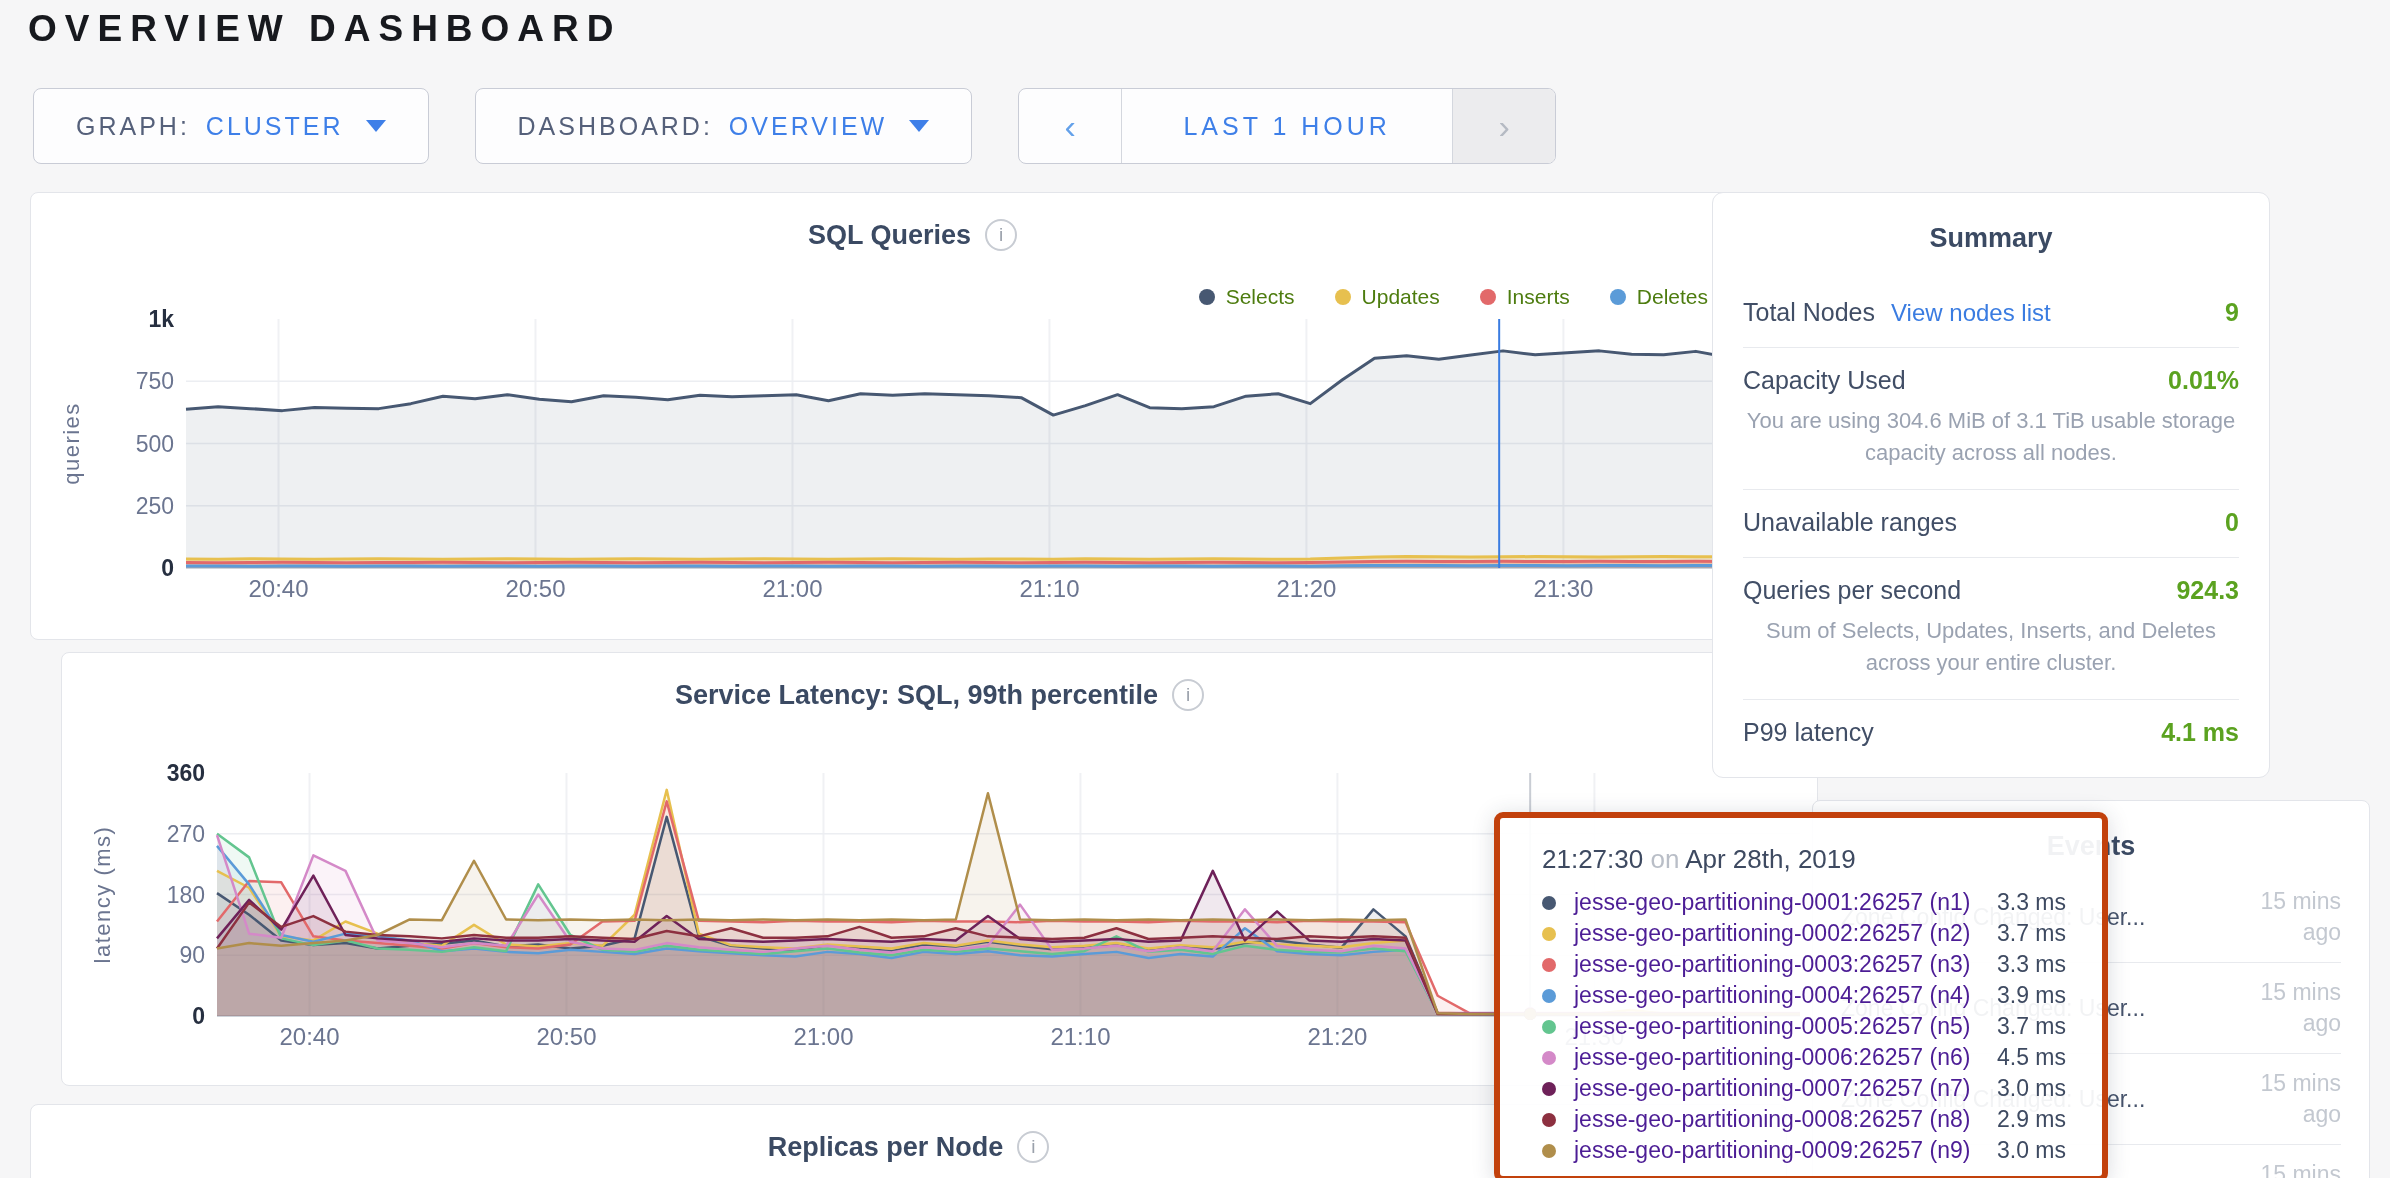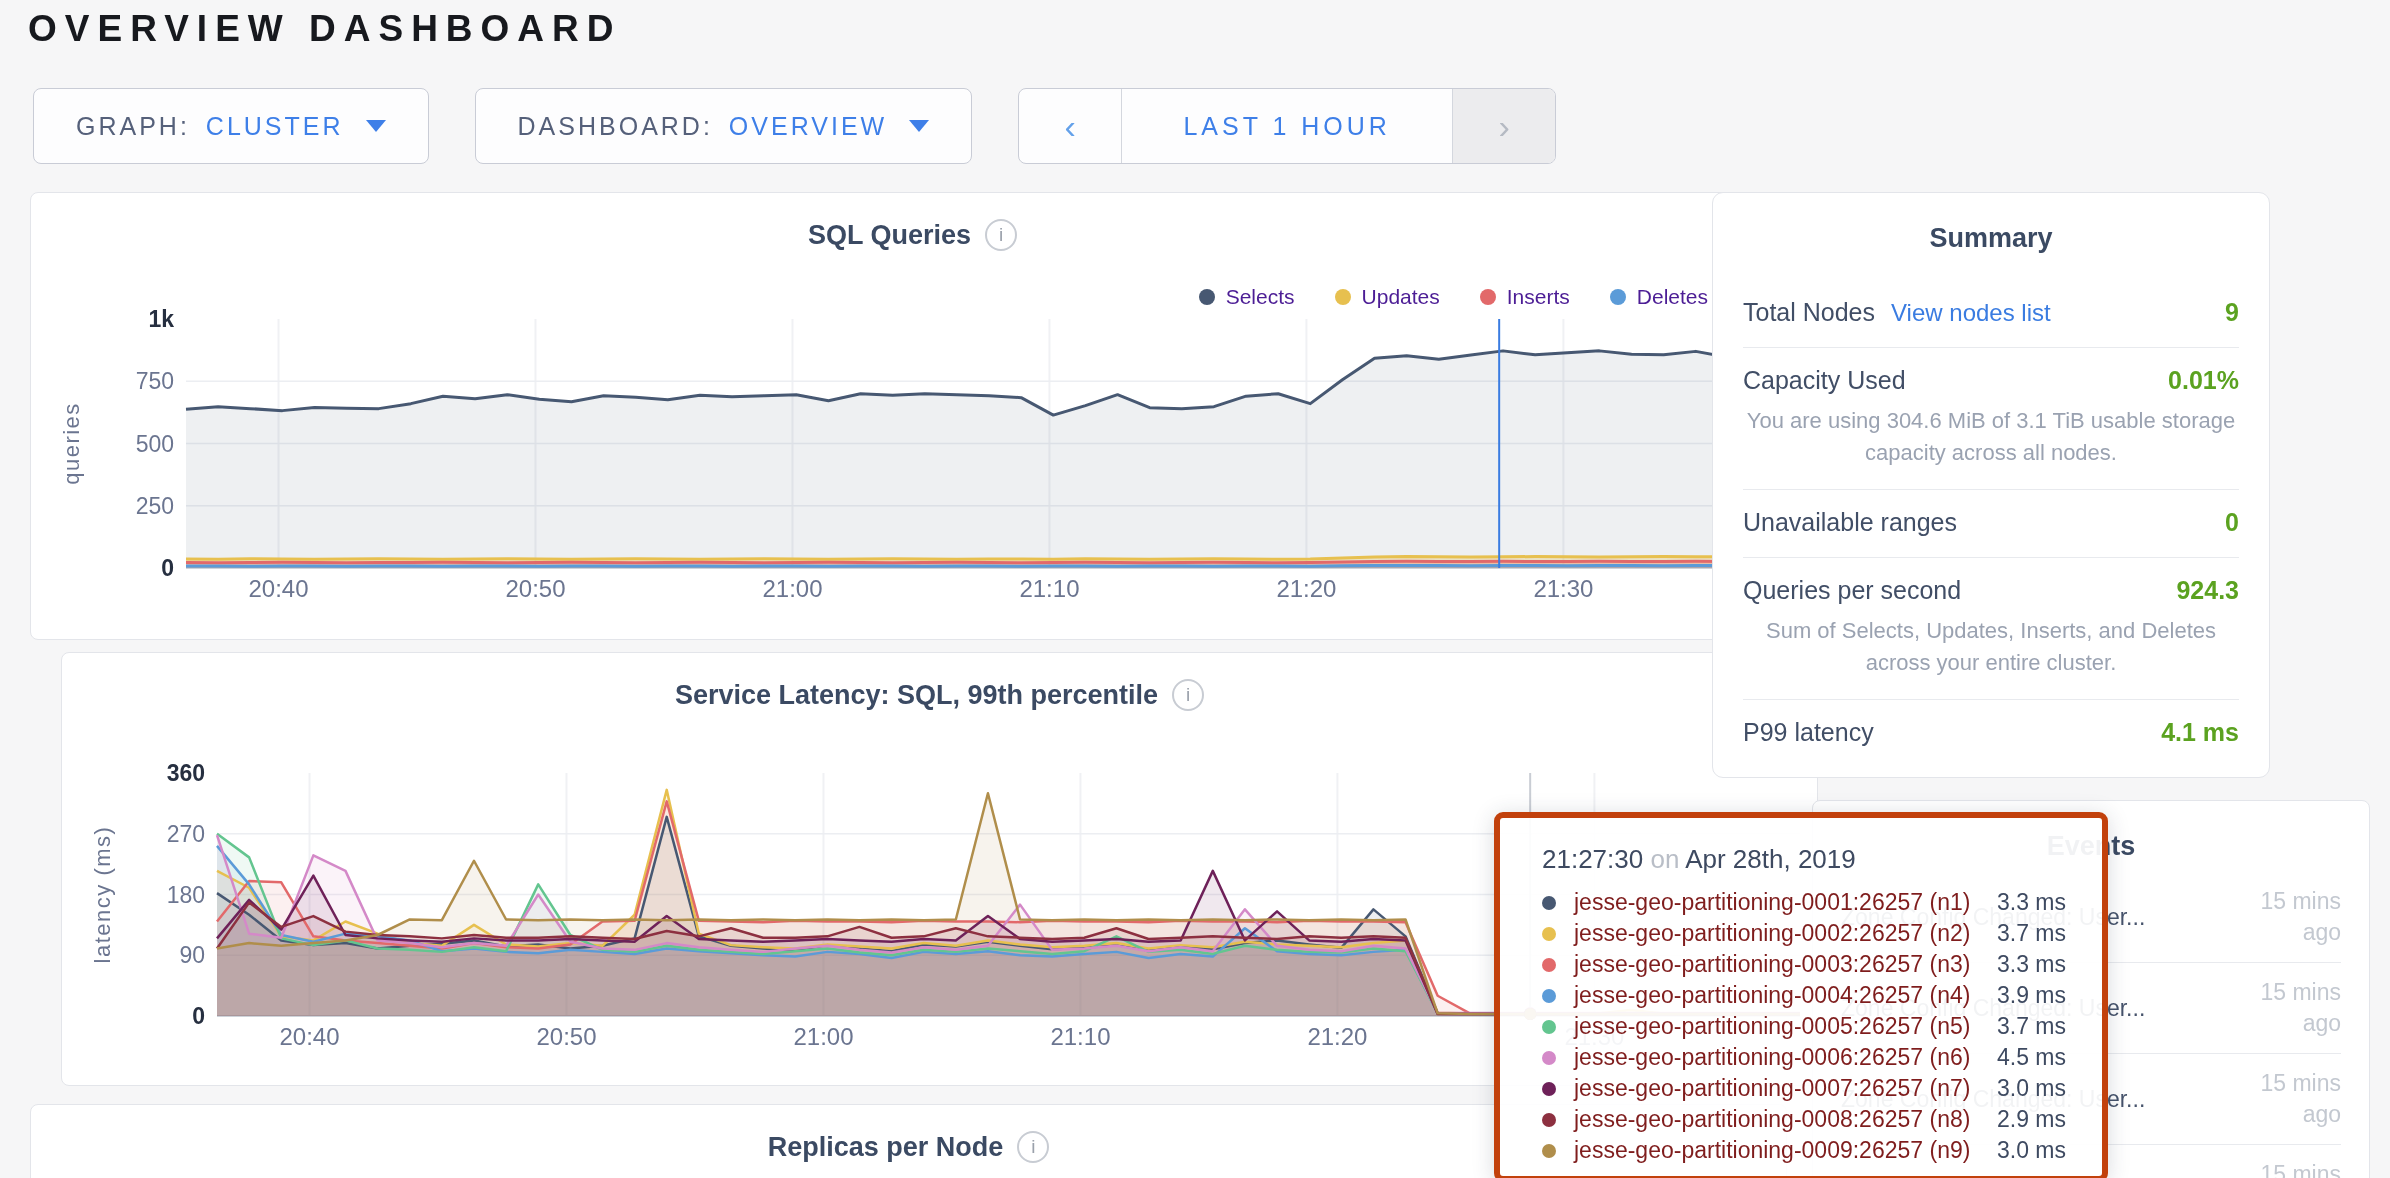--- a/index.html
+++ b/index.html
@@ -44,21 +44,21 @@
   #summary-card  { left:1712px; top:192px; width:558px; height:586px;border-radius:11px; }
   #events-card   { left:1812px; top:800px; width:558px; height:440px; }
   .chart-head{ display:flex; justify-content:center; align-items:center; gap:14px; margin-top:26px; }
   .chart-title{ font-size:27px; font-weight:700; color:#3b4a63; }
   .info-icon{ width:32px; height:32px; border:2px solid #c8ccd3; border-radius:50%;
               color:#9aa1ab; font-size:19px; display:flex; align-items:center; justify-content:center;
               font-style:normal; cursor:pointer; }
   .legend{ position:absolute; right:78px; top:92px; display:flex; gap:40px; }
   .legend-item{ display:flex; align-items:center; gap:11px; cursor:pointer; }
   .legend-dot{ width:16px; height:16px; border-radius:50%; }
-  .legend-label{ font-size:21px; color:#4c1d95; }
+  .legend-label{ font-size:21px; color:#4d7c0f; }
   svg.chart{ position:absolute; left:0; top:0; }
   
   .panel-title{ text-align:center; font-size:27px; font-weight:700; color:#3b4a63; margin-top:30px; }
   .sum-body{ padding:26px 30px 0 30px; }
   .sum-item{ padding:18px 0 20px 0; border-bottom:1.5px solid #e8eaee; }
   .sum-item:last-child{ border-bottom:none; }
   .sum-row{ display:flex; align-items:baseline; }
   .sum-label{ font-size:25px; color:#414e66; }
   .sum-link{ font-size:24px; color:#3a7ce1; margin-left:16px; cursor:pointer; text-decoration:none; }
   .sum-value{ margin-left:auto; font-size:25px; font-weight:700; color:#5ba220; }
@@ -72,21 +72,21 @@
   .tooltip{
     position:absolute; left:1494px; top:812px; width:614px; height:370px; z-index:10;
     background:rgba(255,255,255,0.93); border-radius:9px;
     box-shadow:0 3px 22px rgba(40,50,70,0.18); border:6px solid #c2410c;
     padding:26px 36px 0 42px;
   }
   .tt-head{ font-size:26px; color:#3e4a61; margin-bottom:12px; }
   .tt-on{ color:#b9bec7; }
   .tt-row{ display:flex; align-items:center; height:31px; }
   .tt-dot{ width:14px; height:14px; border-radius:50%; margin-right:18px; flex:none; }
-  .tt-name{ font-size:23px; color:#7f1d1d; }
+  .tt-name{ font-size:23px; color:#4c1d95; }
   .tt-value{ margin-left:auto; font-size:23px; color:#3e4a61; }
 </style>
 </head>
 <body>
 
 <h1 class="page-title">OVERVIEW DASHBOARD</h1>
 
 <div class="controls">
   <div class="dropdown">
     <span class="dd-label">GRAPH:</span>

